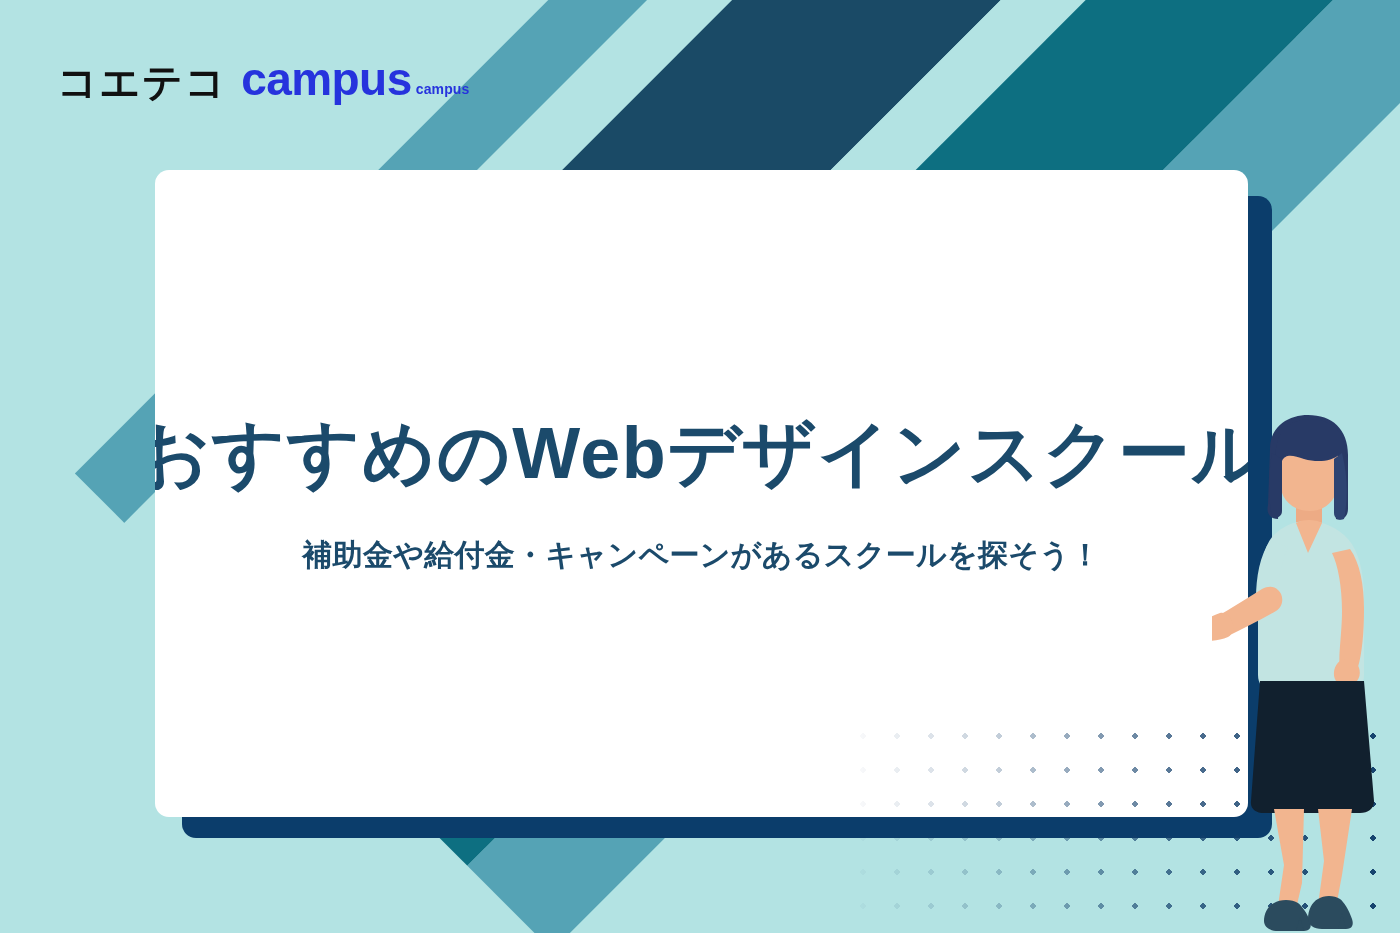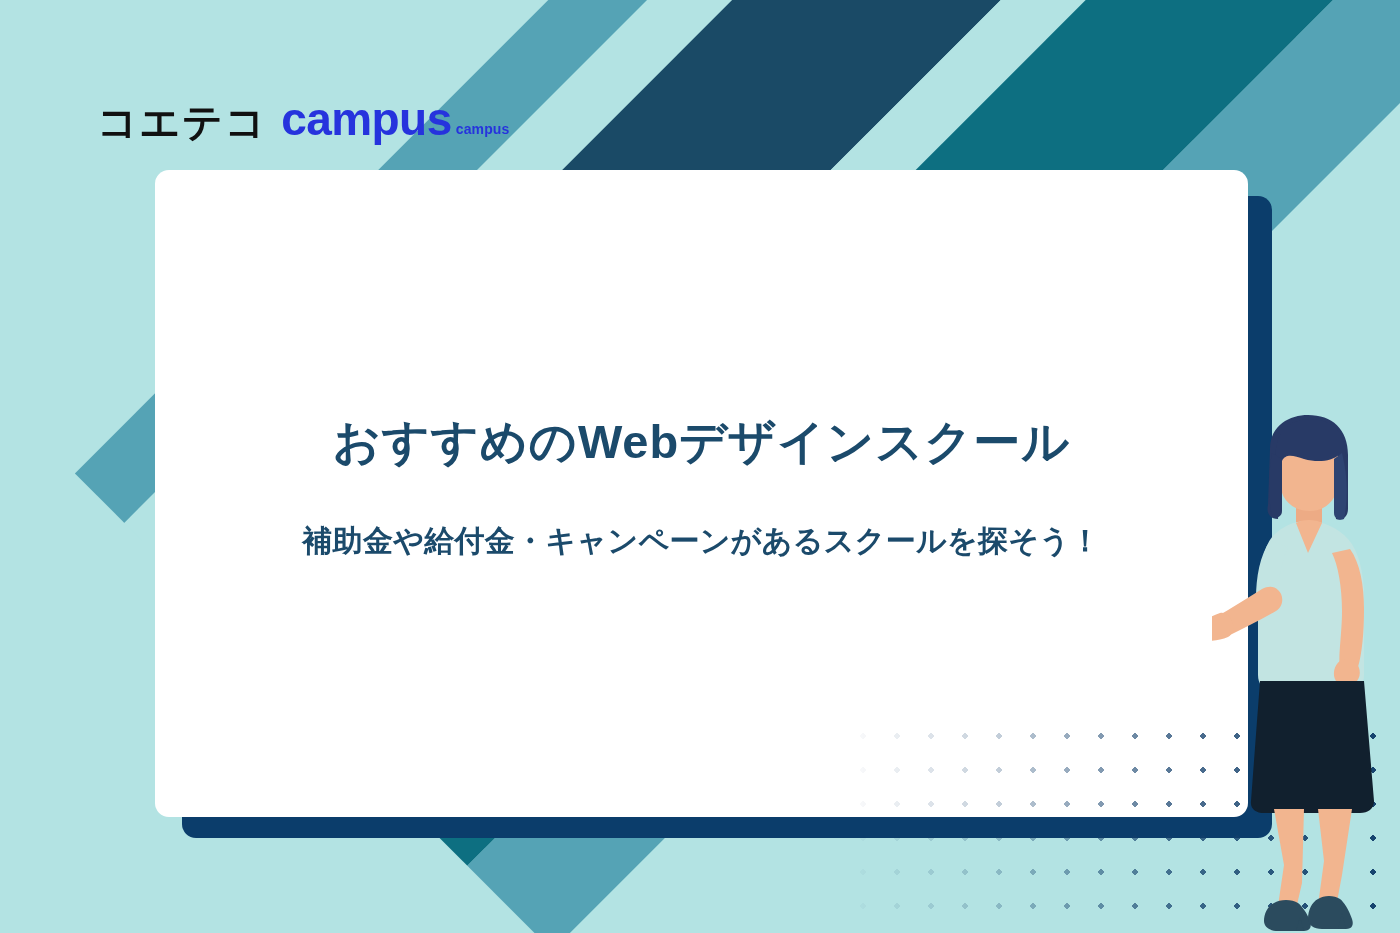--- a/index.html
+++ b/index.html
@@ -89,62 +89,60 @@
     background: #ffffff;
     border-radius: 14px;
     display: flex;
     flex-direction: column;
     align-items: center;
     justify-content: center;
     overflow: hidden;
   }
   .card-title {
     color: #1b4a6b;
-    font-size: 47px;
+    font-size: 72px;
     font-weight: bold;
     letter-spacing: 0.02em;
     line-height: 1.1;
     margin: 0 0 44px 0;
     text-align: center;
     white-space: nowrap;
   }
   .card-subtitle {
     color: #1b4a6b;
     font-size: 30px;
     font-weight: bold;
     letter-spacing: 0.01em;
     line-height: 1.2;
-    margin: 12px;
+    margin: 0;
     text-align: center;
     white-space: nowrap;
   }
 
   
   .logo {
     position: absolute;
     left: 57px;
     top: 58px;
     display: flex;
     align-items: flex-end;
     gap: 14px;
     z-index: 6;
   }
   .logo-koeteko {
     color: #111111;
     font-size: 40px;
     font-weight: bold;
     letter-spacing: 0.04em;
     line-height: 1;
-    margin-left: 40px;
   }
   .logo-campus-wrap {
     display: flex;
     align-items: flex-end;
     gap: 4px;
-    margin-top: 40px;
   }
   .logo-campus {
     color: #2633dd;
     font-size: 46px;
     font-weight: bold;
     letter-spacing: -0.012em;
     line-height: 0.95;
   }
   .logo-bygmo {
     color: #2633dd;

